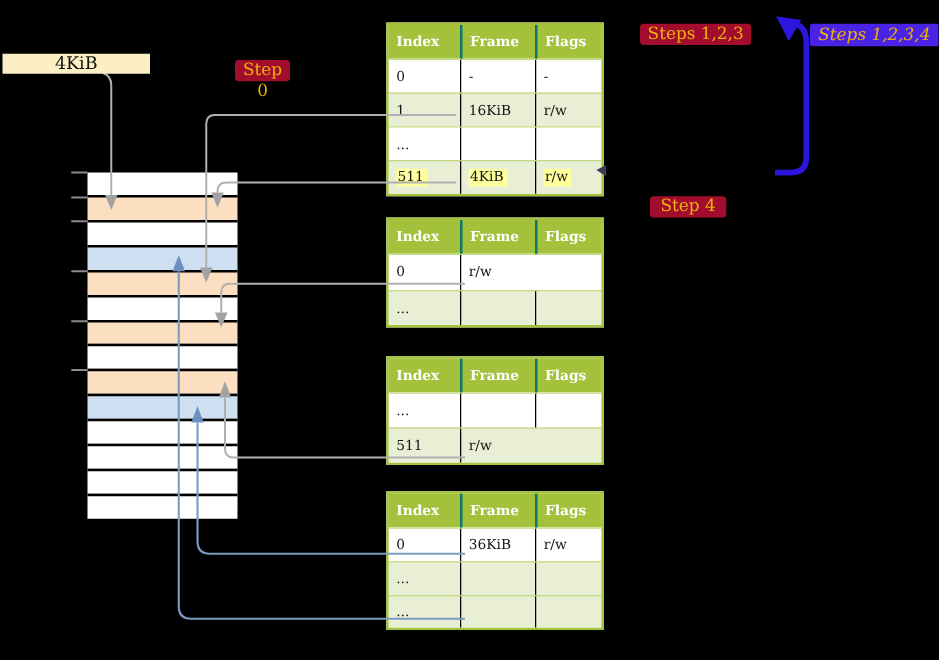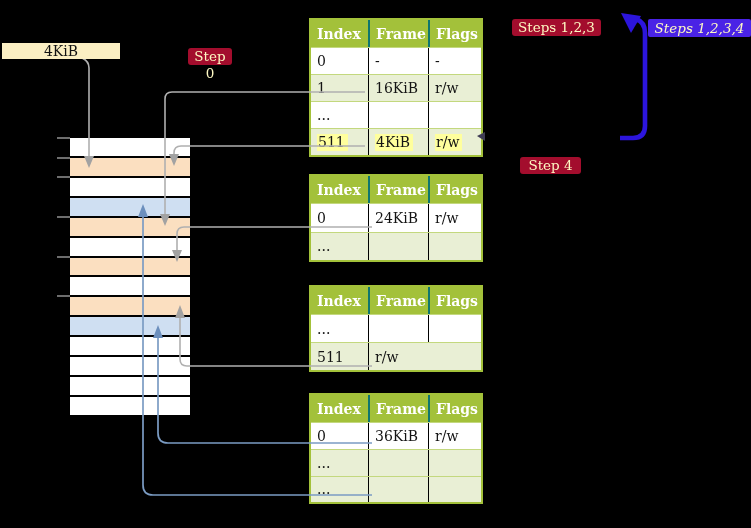--- a/index.html
+++ b/index.html
@@ -20,32 +20,32 @@
           box-sizing:border-box;z-index:2;background:#fff;}
   .trow{display:grid;grid-template-columns:57px 60px 53px;}
   .trow.head{background:#a3c13a;}
   .trow.head .cell{color:#ffffff;font-weight:bold;border-left:2px solid #0f766e;}
   .trow.head .cell:first-child{border-left:none;}
   .trow.body .cell{color:#141414;border-left:1px solid #000;}
   .trow.body .cell:first-child{border-left:none;}
   .trow.body{border-top:1px solid #c3d87e;}
   .trow.shade{background:#e9efd5;}
   .trow.plain{background:#ffffff;}
-  .cell{font-size:14px;padding-left:6px;overflow:hidden;white-space:nowrap;
+  .cell{font-size:11px;padding-left:6px;overflow:hidden;white-space:nowrap;
         display:flex;align-items:center;box-sizing:border-box;text-align:center;}
   .hl{background:#ffff9d;padding:0 3px 1px 1px;}
 
   
   #t1 .trow{height:26px;} #t1 .trow.head{height:27px;}
   #t2 .trow{height:27.5px;} #t2 .trow.head{height:27px;}
   #t3 .trow{height:27px;}  #t3 .trow.head{height:27px;}
   #t4 .trow{height:25.75px;} #t4 .trow.head{height:27px;}
 
   
-  .badge{position:absolute;color:#fef9c3;font-size:13.5px;line-height:17px;
+  .badge{position:absolute;color:#eab308;font-size:13.5px;line-height:17px;
          text-align:center;border-radius:3px;z-index:6;}
   .badge.red{background:#a30d2d;}
   .badge.blue{background:#4a23e6;border-radius:2px;}
   #frameLabel{position:absolute;left:2px;top:43px;width:118px;height:16px;
          background:#fbefc3;color:#111;font-size:14px;line-height:16px;
          text-align:center;z-index:6;}
   #badgeStep0{left:188px;top:48px;width:44px;height:17px;}
   #badgeSteps123{left:512px;top:19px;width:89px;height:17px;}
   #badgeSteps1234{left:648px;top:19px;width:103px;height:18px;line-height:18px;font-style:italic;}
   #badgeStep4{left:520px;top:157px;width:61px;height:17px;}
@@ -110,21 +110,20 @@
   </div>
 
   <div class="ptable" id="t2" style="top:174px;">
     <div class="trow head">
       <div class="cell">Index</div>
       <div class="cell">Frame</div>
       <div class="cell">Flags</div>
     </div>
     <div class="trow body plain">
       <div class="cell">0</div>
-      <div class="cell">24KiB</div>
       <div class="cell">r/w</div>
     </div>
     <div class="trow body shade">
       <div class="cell">...</div>
       <div class="cell"></div>
       <div class="cell"></div>
     </div>
   </div>
 
   <div class="ptable" id="t3" style="top:285px;">

